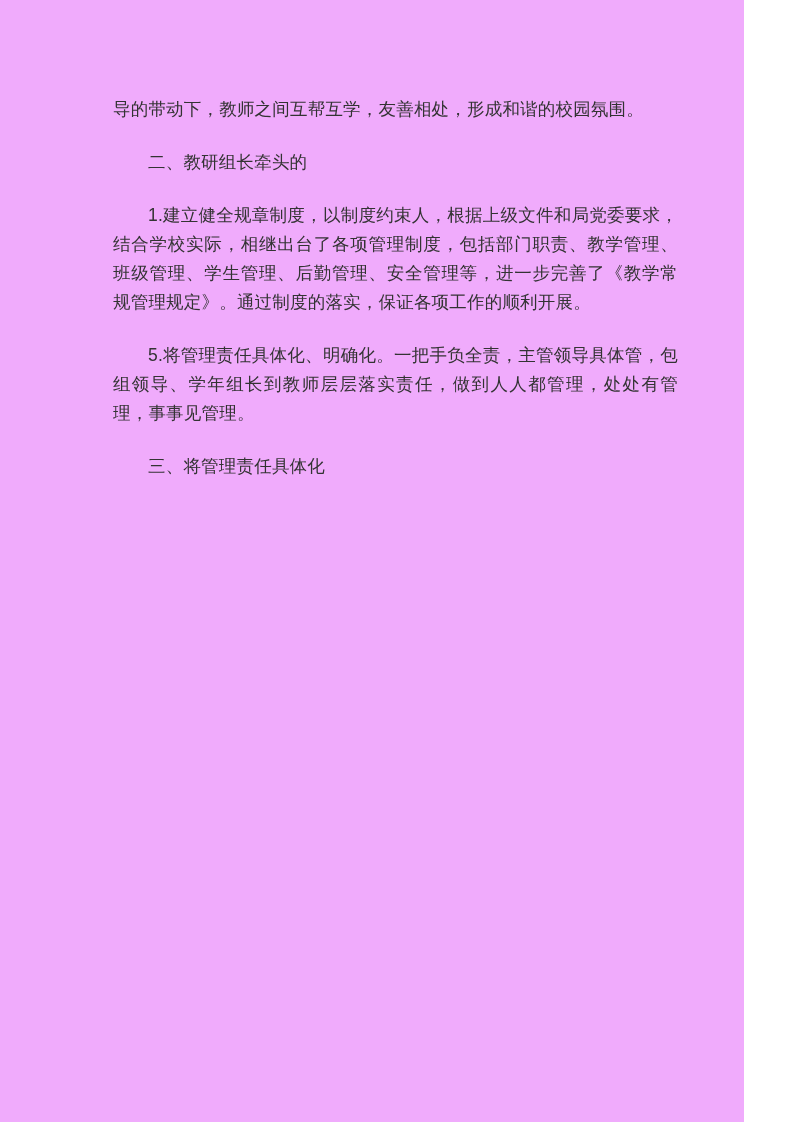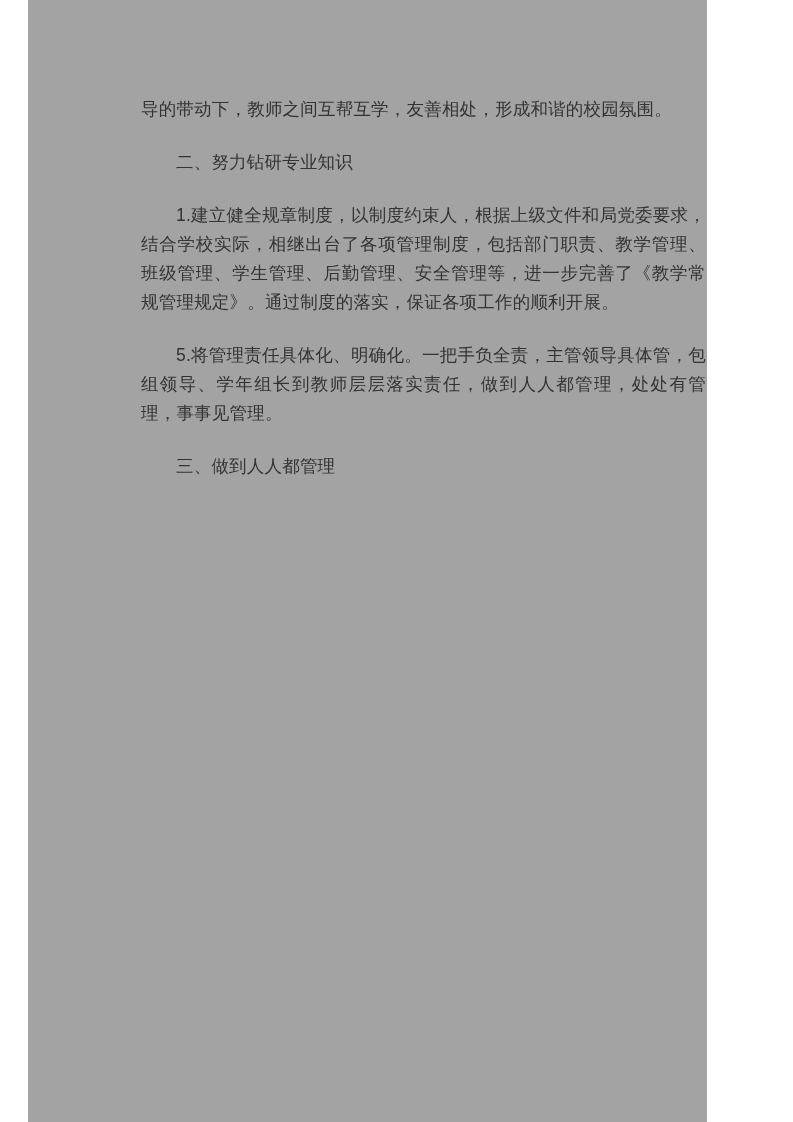--- a/index.html
+++ b/index.html
@@ -2,26 +2,25 @@
 <html lang="zh"><head>
 <meta charset="utf-8">
 <style>
   html, body {
     margin: 0;
     padding: 0;
     background: #ffffff;
   }
   .page {
     position: relative;
-    width: 679px;
+    width: 744px;
     height: 1122px;
-    background: #a3a3a3;
+    background: #f0abfc;
     overflow: hidden;
     font-family: "Liberation Sans", sans-serif;
-    margin-left: 28px;
   }
   .doc {
     box-sizing: border-box;
     width: 793px;
     padding: 95px 115px 0 113px;
   }
   .doc p {
     margin: 0 0 24px 0;
     font-size: 17.5px;
     line-height: 29px;
@@ -40,25 +39,25 @@
   }
 </style>
 </head>
 <body>
 
 <div class="page">
   <div class="doc">
 
     <p>导的带动下，教师之间互帮互学，友善相处，形成和谐的校园氛围。</p>
 
-    <p class="heading">二、努力钻研专业知识</p>
+    <p class="heading">二、教研组长牵头的</p>
 
     <p class="indent">1.建立健全规章制度，以制度约束人，根据上级文件和局党委要求，结合学校实际，相继出台了各项管理制度，包括部门职责、教学管理、班级管理、学生管理、后勤管理、安全管理等，进一步完善了《教学常规管理规定》。通过制度的落实，保证各项工作的顺利开展。</p>
 
     <p class="indent">5.将管理责任具体化、明确化。一把手负全责，主管领导具体管，包组领导、学年组长到教师层层落实责任，做到人人都管理，处处有管理，事事见管理。</p>
 
 
 
-    <p class="heading">三、做到人人都管理</p>
+    <p class="heading">三、将管理责任具体化</p>
 
 
   </div>
 </div>
 
 </body></html>

